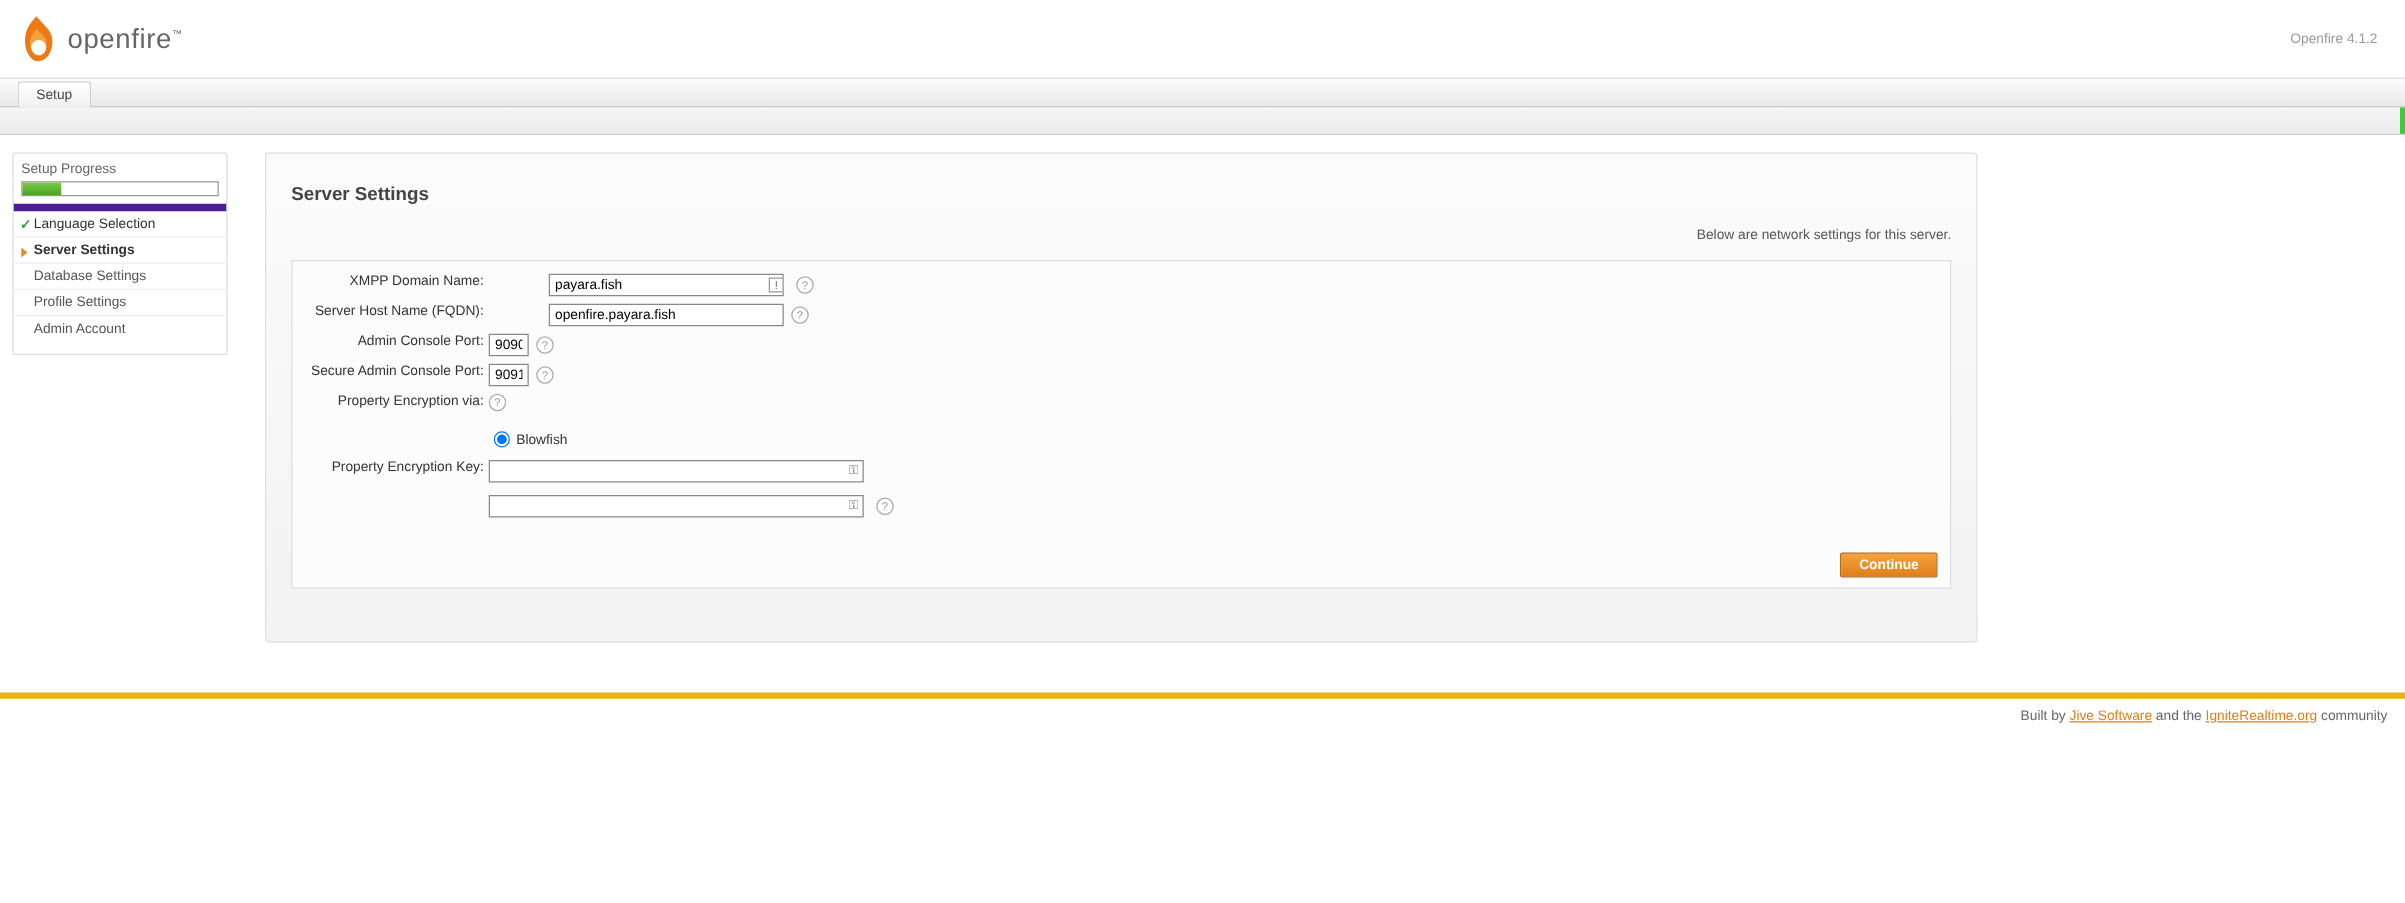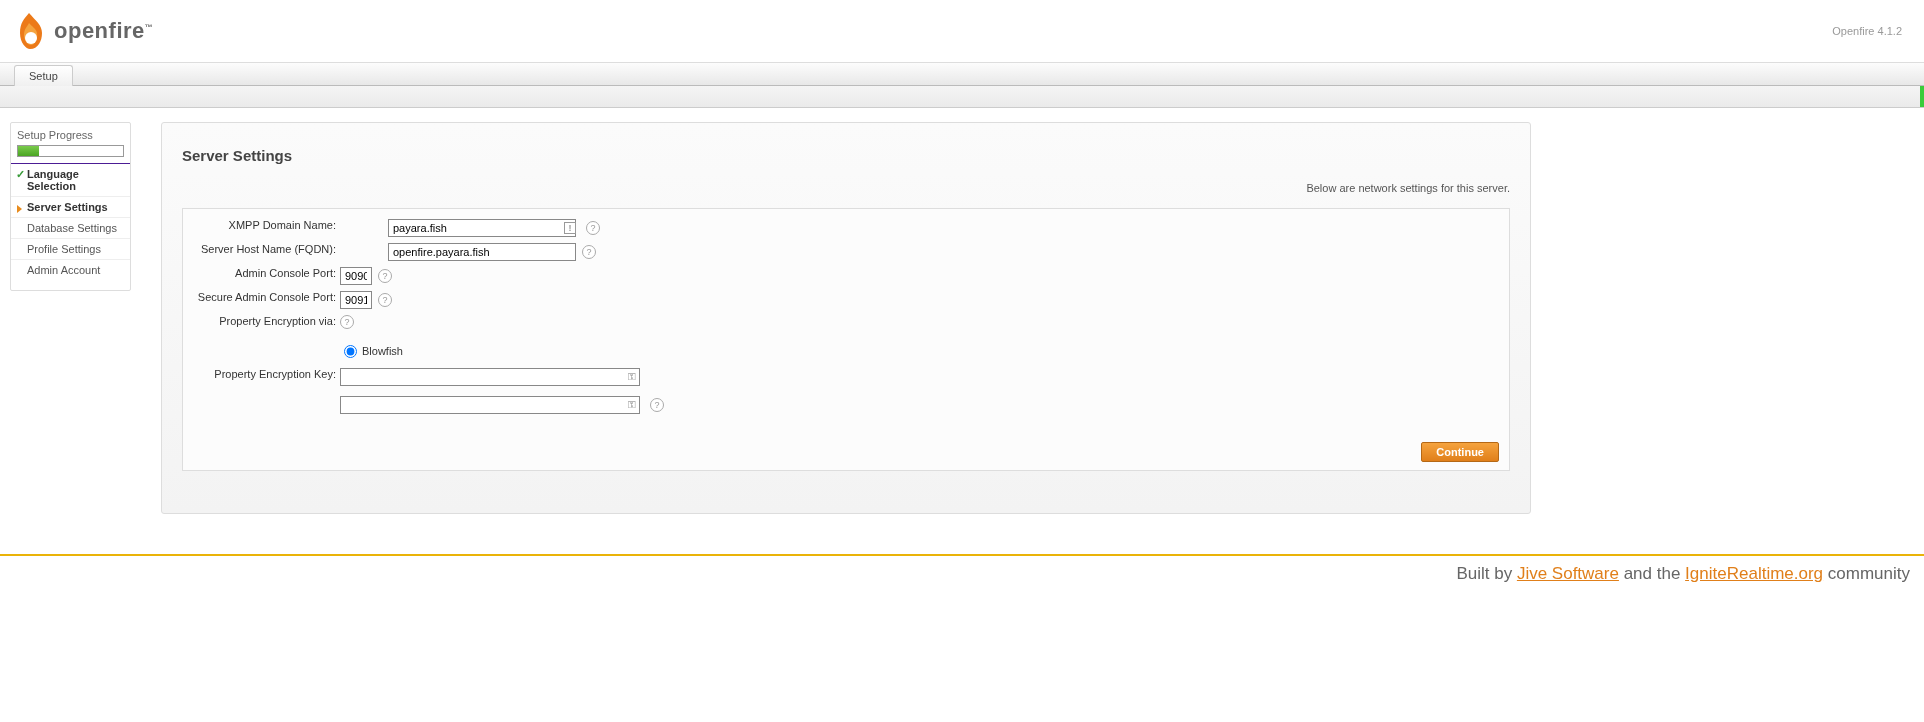--- a/index.html
+++ b/index.html
@@ -12,21 +12,21 @@
     }
     .header {
       height: 62px;
       padding: 8px 12px;
       display: flex;
       align-items: center;
       justify-content: space-between;
     }
     .logo-area { display: flex; align-items: center; gap: 8px; }
     .flame-icon { width: 34px; height: 40px; }
-    .brand-text { font-size: 22px; color: #666; font-weight: 700; letter-spacing: 0.5px; }
+    .brand-text { font-size: 22px; color: #666; font-weight: 400; letter-spacing: 0.5px; }
     .brand-text sup { font-size: 8px; vertical-align: super; }
     .version { color: #999; font-size: 11px; padding-right: 10px; }
     .tabbar {
       height: 24px;
       background: linear-gradient(#fcfcfc, #e8e8e8);
       border-top: 1px solid #ddd;
       border-bottom: 1px solid #bbb;
       padding-left: 14px;
       display: flex;
       align-items: flex-end;
@@ -56,21 +56,21 @@
       width: 4px; height: 100%;
       background: #3bcc3b;
     }
     .content-wrap {
       display: flex;
       padding: 14px 10px 20px 10px;
       gap: 30px;
       align-items: flex-start;
     }
     .sidebar {
-      width: 121px;
+      width: 172px;
       border: 1px solid #ddd;
       border-radius: 2px;
       background: #fff;
       padding-bottom: 10px;
     }
     .sidebar-title {
       font-size: 11px;
       color: #666;
       padding: 6px 6px 4px 6px;
     }
@@ -86,21 +86,21 @@
       background: linear-gradient(#7acb4c, #4aa523);
     }
     .step-list { list-style: none; }
     .step-item {
       font-size: 11px;
       padding: 4px 6px 4px 16px;
       color: #555;
       border-top: 1px solid #eee;
       position: relative;
     }
-    .step-item.first { border-top: 1px solid #4c1d95; font-weight: bold; }
+    .step-item.first { border-top: 6px solid #4c1d95; }
     .step-item.done { color: #333; }
     .step-item.done::before {
       content: "✓";
       color: #3a9b3a;
       position: absolute;
       left: 5px;
       font-weight: bold;
     }
     .step-item.current { color: #333; font-weight: bold; }
     .step-item.current::before {
@@ -170,42 +170,42 @@
       border: 1px solid #aaa;
       border-radius: 50%;
       color: #999;
       font-size: 9px;
       align-items: center;
       justify-content: center;
       cursor: pointer;
       background: #fff;
     }
     .radio-group { padding-left: 149px; margin-top: 8px; }
-    .radio-row { display: flex; gap: 5px; font-size: 11px; margin-bottom: 10px; }
+    .radio-row { display: flex; align-items: center; gap: 5px; font-size: 11px; margin-bottom: 10px; }
     .radio-row input[type=radio] { width: 13px; height: 13px; }
     .enc-key-section { margin-top: 10px; }
     .btn-continue {
       position: absolute;
       right: 10px;
       bottom: 8px;
       background: linear-gradient(#f5a33e, #e07f1a);
       border: 1px solid #b56815;
       color: #fff;
       font-size: 11px;
       font-weight: bold;
       padding: 3px 14px;
       border-radius: 2px;
       cursor: pointer;
       margin-left: 33px;
     }
     .footer {
-      border-top: 2px solid #eab308;
+      border-top: 5px solid #eab308;
       padding: 8px 14px;
       text-align: right;
-      font-size: 17px;
+      font-size: 11px;
       color: #666;
       margin-top: 20px;
     }
     .footer a { color: #e07f1a; text-decoration: underline; }
     .panel-pad { height: 24px; }
     .warn-icon {
       display:inline-block; width:12px; height:12px; border:1px solid #999;
       font-size:9px; text-align:center; line-height:10px; color:#666; background:#fff;
       margin-left:-18px; margin-right:4px; position:relative; z-index:1;
     }

